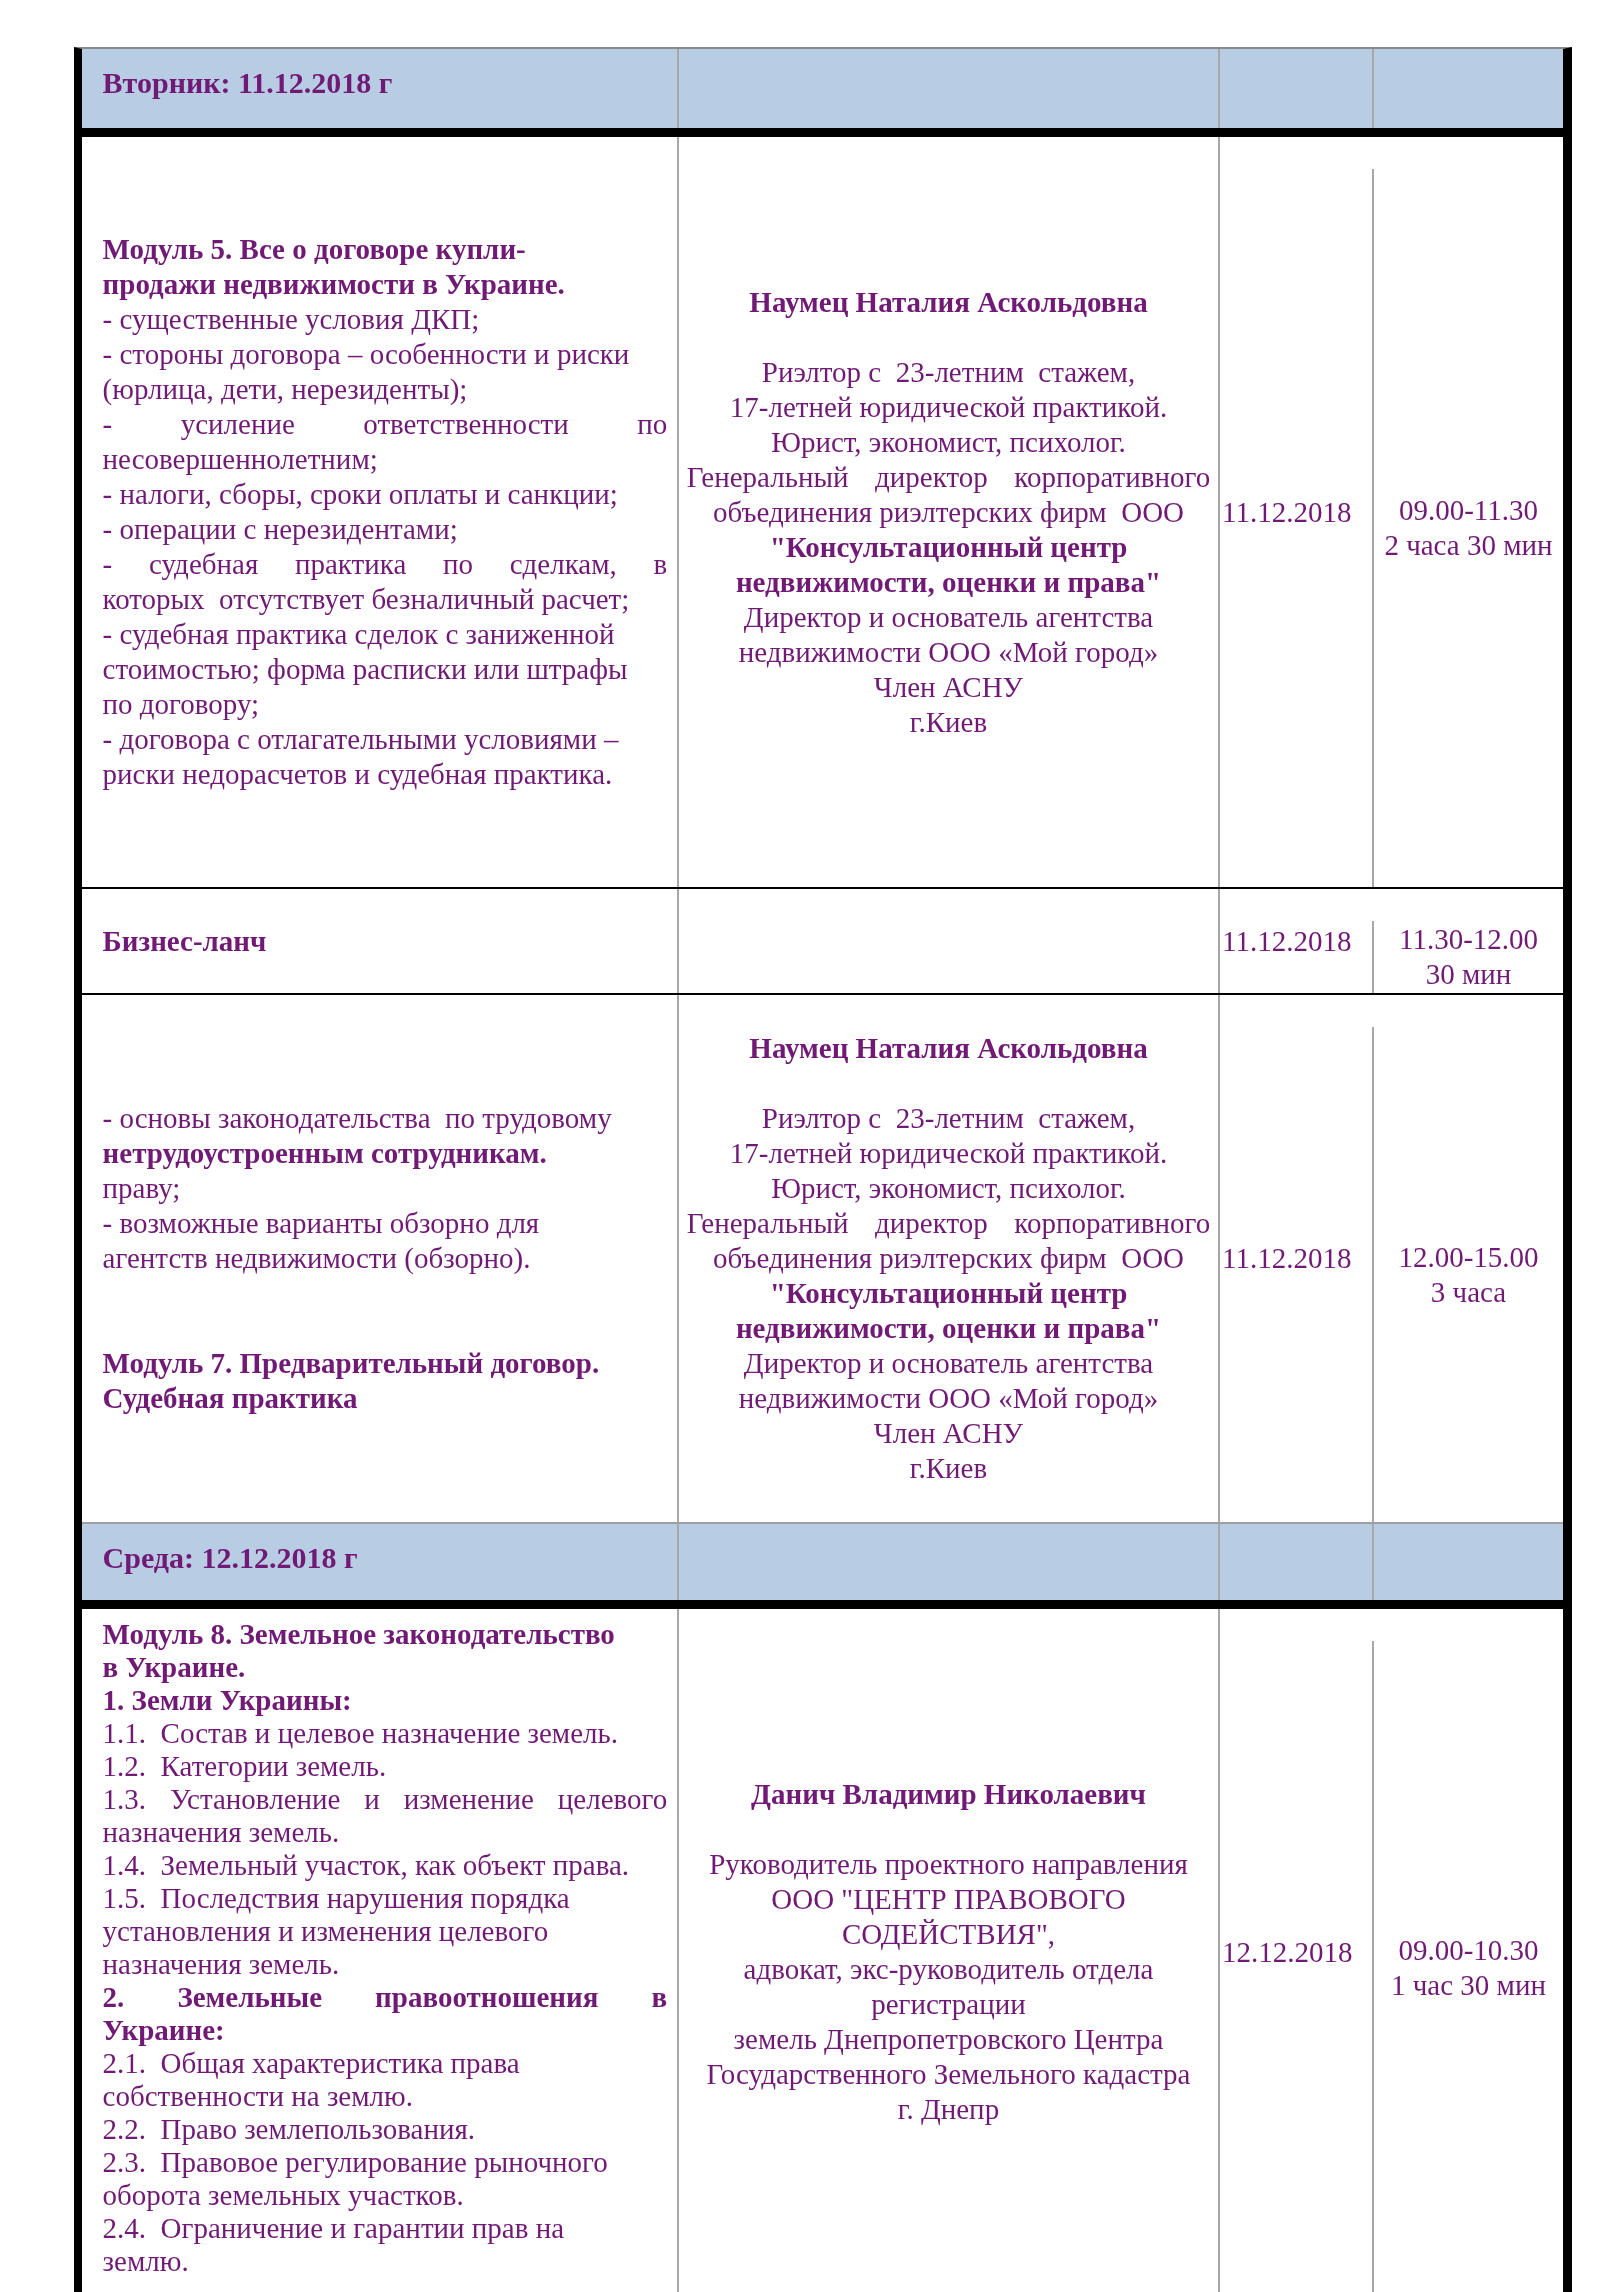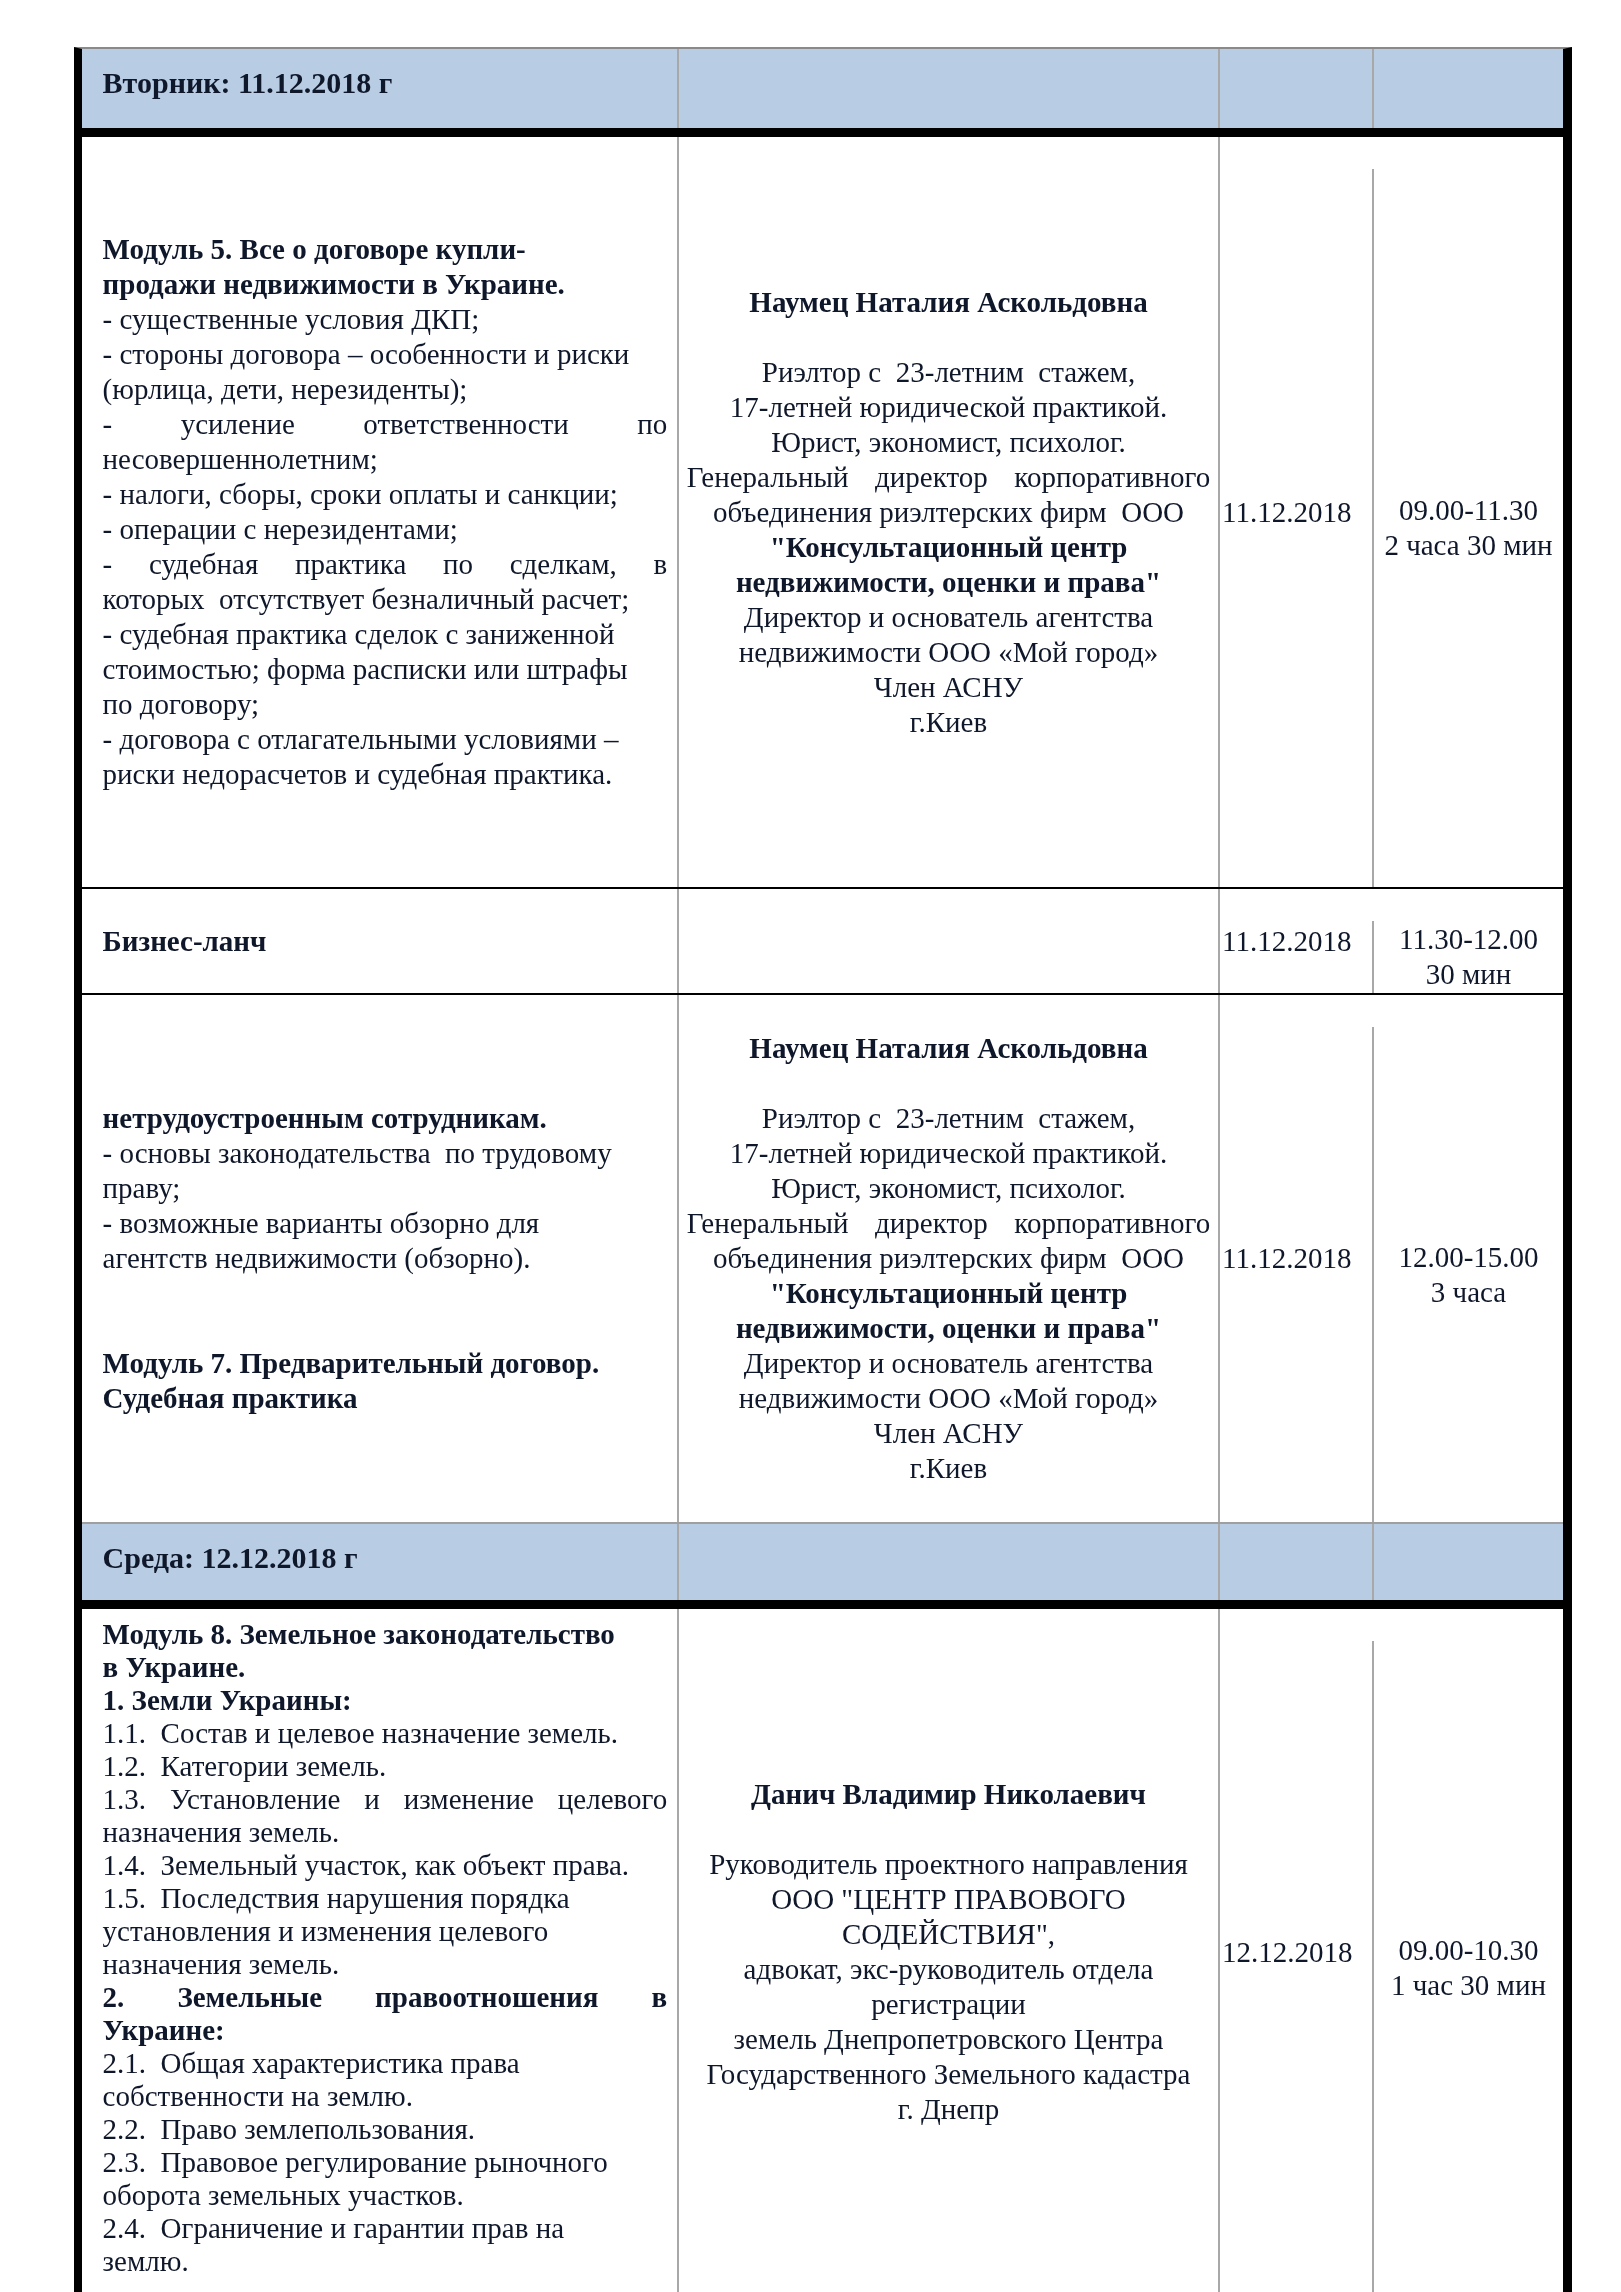--- a/index.html
+++ b/index.html
@@ -1,21 +1,21 @@
 <!DOCTYPE html>
 <html><head>
 <meta charset="utf-8">
 <style>
   html,body{margin:0;padding:0;background:#ffffff;}
   .page{
     position:relative;
     width:1621px;height:2293px;
     background:#ffffff;
     font-family:"Liberation Serif","DejaVu Serif",serif;
-    color:#0f172a;
+    color:#701a75;
     overflow:hidden;
   }
   .schedule{
     position:absolute;
     left:74px;top:47px;
     width:1498px;
     border-left:8.8px solid #000;
     border-right:9.8px solid #000;
     border-top:2px solid #8a8a8a;
     box-sizing:border-box;
@@ -120,22 +120,22 @@
         <span>11.12.2018</span>
       </div>
       <div class="cell timecol">
           <div class="line">11.30-12.00</div>
           <div class="line">30 мин</div>
         </div>
     </div>
 
     <div class="row row-d">
       <div class="cell topic">
+          <div class="line">- основы законодательства  по трудовому</div>
           <div class="line b">нетрудоустроенным сотрудникам.</div>
-          <div class="line">- основы законодательства  по трудовому</div>
           <div class="line">праву;</div>
           <div class="line">- возможные варианты обзорно для</div>
           <div class="line">агентств недвижимости (обзорно).</div>
           <div class="line">&nbsp;</div>
           <div class="line">&nbsp;</div>
           <div class="line b">Модуль 7. Предварительный договор.</div>
           <div class="line b">Судебная практика</div>
         </div>
       <div class="cell speaker">
           <div class="line b">Наумец Наталия Аскольдовна</div>

